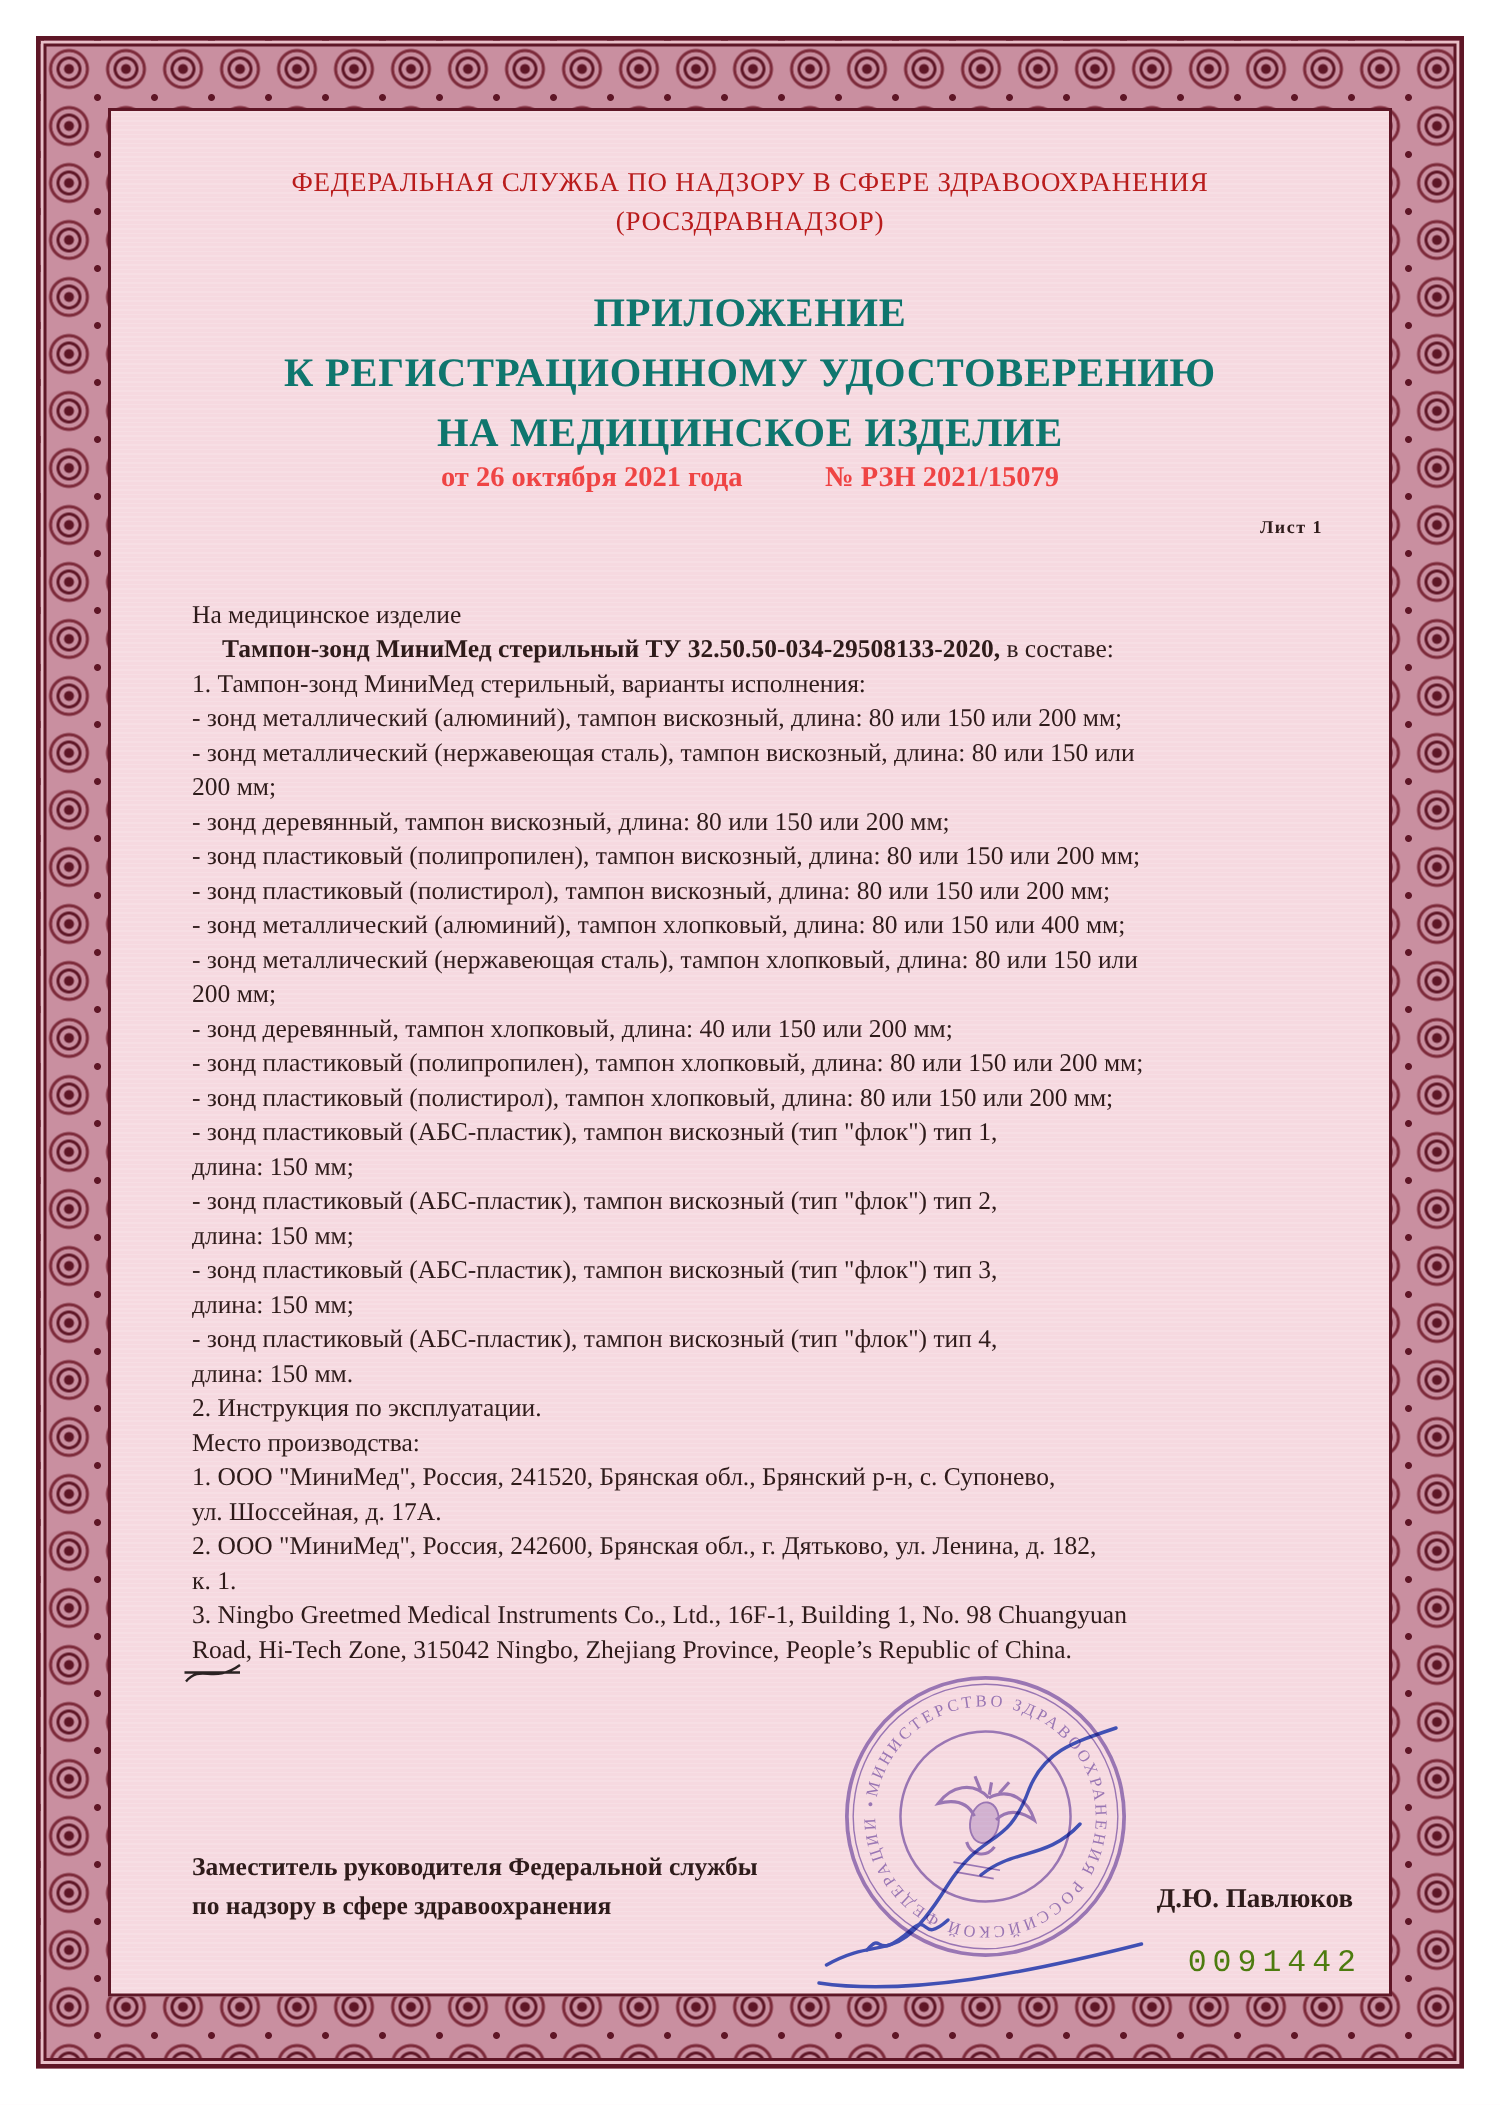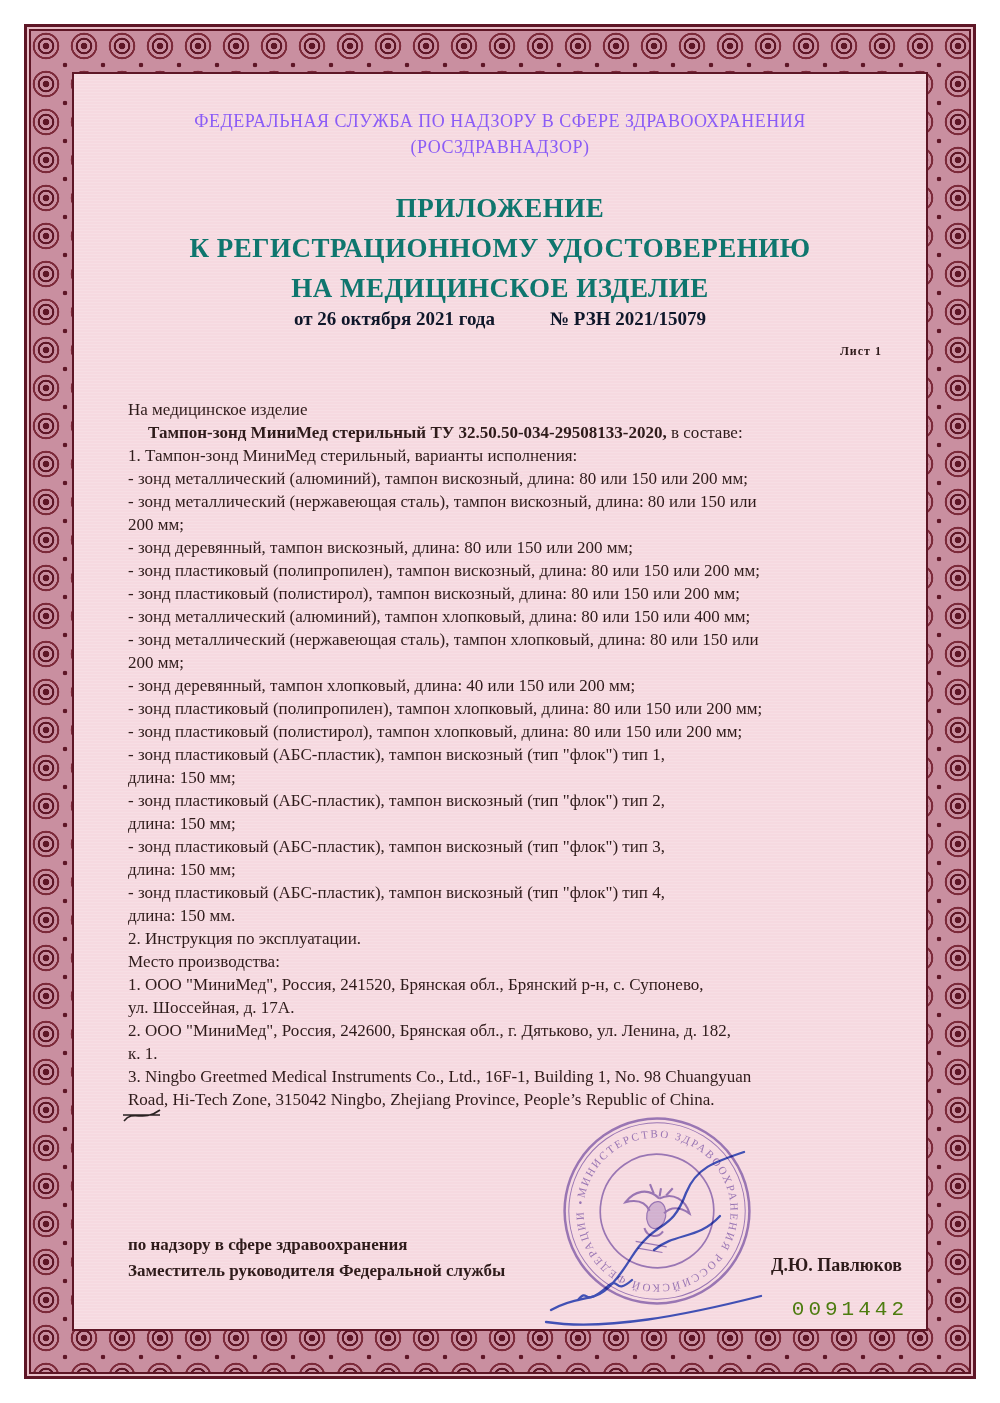--- a/index.html
+++ b/index.html
@@ -32,34 +32,34 @@
     background:
       repeating-linear-gradient(0deg, rgba(255,255,255,.14) 0 1px, rgba(0,0,0,0) 1px 3px),
       #f6d9e0;
     border:2px solid #5e1626;
   }
   .hdr{
     position:absolute; left:0; right:0; top:108px;
     text-align:center;
     font-size:18px; line-height:26px;
     letter-spacing:.5px;
-    color:#8b5cf6;
+    color:#b91c1c;
   }
   .doc-title{
     position:absolute; left:0; right:0; top:188px;
     text-align:center;
     font-weight:bold;
     font-size:27px; line-height:40px;
     letter-spacing:.5px;
     color:#0f766e;
   }
   .meta-line{
     position:absolute; left:0; right:0; top:308px;
     display:flex; justify-content:center; gap:55px;
-    font-weight:bold; font-size:19px; color:#0f172a;
+    font-weight:bold; font-size:19px; color:#ef4444;
   }
   .sheet{
     position:absolute; right:118px; top:344px;
     font-weight:bold; font-size:12px; letter-spacing:1px;
   }
   .body-text{
     position:absolute; left:128px; top:398px; width:778px;
     font-size:17px; line-height:23px;
   }
   .body-text p{margin:0; white-space:pre-line;}
@@ -153,22 +153,22 @@
 к. 1.</p>
     <p>3. Ningbo Greetmed Medical Instruments Co., Ltd., 16F-1, Building 1, No. 98 Chuangyuan
 Road, Hi-Tech Zone, 315042 Ningbo, Zhejiang Province, People’s Republic of China.</p>
   </div>
 
   <svg class="flourish" viewBox="0 0 44 20">
     <path d="M4 15 C 14 3, 22 17, 40 4 M3 9 L 40 9" fill="none" stroke="#2a2222" stroke-width="1.6"></path>
   </svg>
 
   <div class="sig-block">
+    <div>Заместитель руководителя Федеральной службы</div>
     <div>по надзору в сфере здравоохранения</div>
-    <div>Заместитель руководителя Федеральной службы</div>
   </div>
 
   <div class="sig-name">Д.Ю. Павлюков</div>
 
   <svg class="stamp-wrap" viewBox="0 0 200 200">
     <defs>
       <path id="ringpath" d="M100,100 m-70,0 a70,70 0 1,1 140,0 a70,70 0 1,1 -140,0"></path>
     </defs>
     <circle cx="100" cy="100" r="88" fill="none" stroke="#8a6fc0" stroke-width="2.4"></circle>
     <circle cx="100" cy="100" r="84" fill="none" stroke="#8a6fc0" stroke-width="0.9"></circle>

